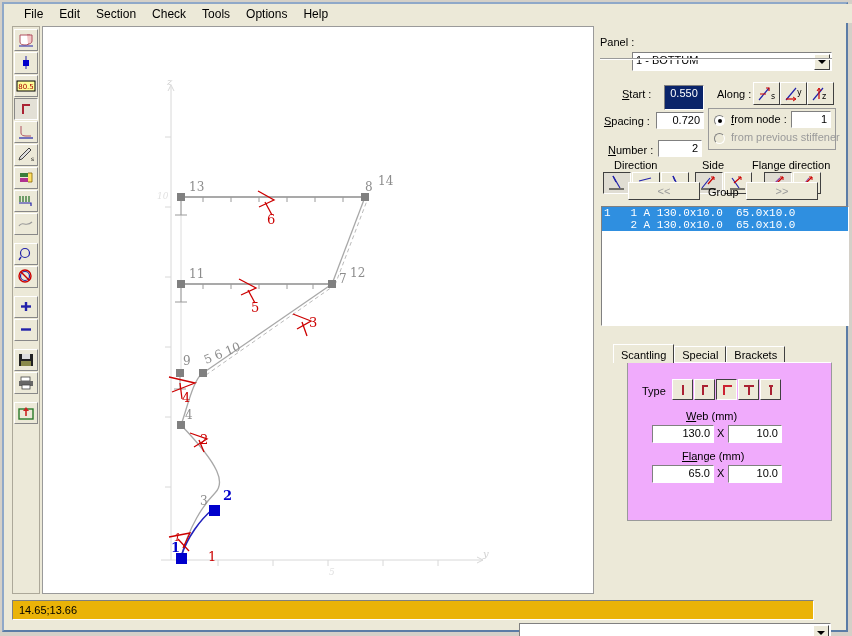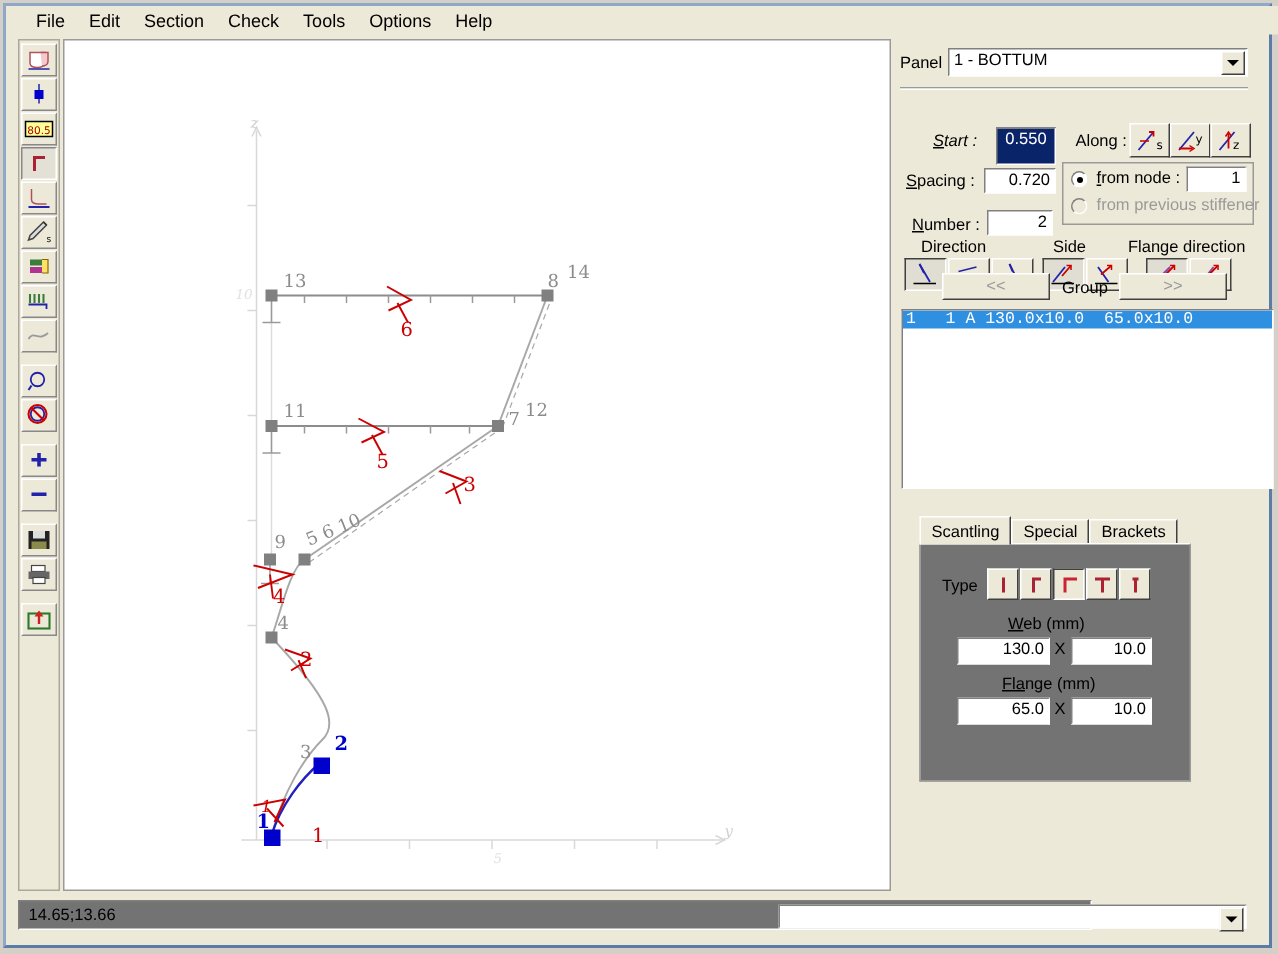--- a/index.html
+++ b/index.html
@@ -41,21 +41,21 @@
        background:#ece9d8;}
   .lbl{font-size:11px;color:#000;}
   .und{text-decoration:underline;}
   .field{background:#fff;border-top:1px solid #808080;border-left:1px solid #808080;
          border-right:1px solid #fff;border-bottom:1px solid #fff;
          box-sizing:border-box;font-size:11px;padding:1px 3px;text-align:right;
          color:#000;overflow:hidden;white-space:nowrap;}
   .field.sel{background:#0a246a;color:#fff;text-align:center;}
   .combo{background:#fff;border-top:1px solid #808080;border-left:1px solid #808080;
          border-right:1px solid #fff;border-bottom:1px solid #fff;
-         box-sizing:border-box;font-size:11px;padding:1px 3px;position:relative;}
+         box-sizing:border-box;font-size:11px;padding:1px 3px;position:relative;margin-top:20px;}
   .combo-arrow{position:absolute;right:1px;top:1px;width:16px;height:16px;
          background:#ece9d8;border-top:1px solid #fff;border-left:1px solid #fff;
          border-right:1px solid #404040;border-bottom:1px solid #404040;
          display:flex;align-items:center;justify-content:center;box-sizing:border-box;}
   .arrow-dn{width:0;height:0;border-left:4px solid transparent;
          border-right:4px solid transparent;border-top:4px solid #000;}
   .btn{background:#ece9d8;border-top:1px solid #fff;border-left:1px solid #fff;
        border-right:1px solid #404040;border-bottom:1px solid #404040;
        box-sizing:border-box;display:flex;align-items:center;justify-content:center;
        font-size:11px;}
@@ -79,32 +79,32 @@
   .lrow{white-space:pre;padding:0 2px;line-height:12px;}
   .lrow.sel{background:#2f8fe0;color:#fff;}
   
   #tabpanel{position:absolute;left:17px;top:320px;width:205px;height:175px;}
   .tabstrip{position:absolute;left:0;top:0;height:17px;display:flex;}
   .tab{height:17px;padding:1px 7px 0 7px;background:#ece9d8;
        border-top:1px solid #fff;border-left:1px solid #fff;border-right:1px solid #404040;
        box-sizing:border-box;font-size:11px;line-height:15px;}
   .tab.active{background:#ece9d8;height:19px;margin-top:-2px;padding-top:3px;
        border-bottom:none;position:relative;z-index:3;}
-  .tabbody{position:absolute;left:0;top:16px;width:181px;height:159px;
-       background:#737373;border:1px solid #9a9a9a;border-top:1px solid #fff;
+  .tabbody{position:absolute;left:14px;top:16px;width:205px;height:159px;
+       background:#f0abfc;border:1px solid #9a9a9a;border-top:1px solid #fff;
        box-sizing:border-box;}
   .typebtn{width:21px;height:21px;background:#ece9d8;
        border-top:1px solid #fff;border-left:1px solid #fff;
        border-right:1px solid #404040;border-bottom:1px solid #404040;
        box-sizing:border-box;display:flex;align-items:center;justify-content:center;}
   .typebtn.pressed{border-top:1px solid #404040;border-left:1px solid #404040;
        border-right:1px solid #fff;border-bottom:1px solid #fff;}
   
-  #statusbar{position:absolute;left:12px;top:600px;width:716px;height:20px;
-      background:#737373;border-top:1px solid #808080;border-left:1px solid #808080;
+  #statusbar{position:absolute;left:12px;top:600px;width:802px;height:20px;
+      background:#eab308;border-top:1px solid #808080;border-left:1px solid #808080;
       border-right:1px solid #fff;border-bottom:1px solid #fff;box-sizing:border-box;}
   #status-text{position:absolute;left:6px;top:3px;font-size:11px;}
   #status-combo{position:absolute;left:506px;top:2px;width:312px;height:16px;}
 </style>
 </head>
 <body>
 
 <div id="app">
   <div id="frame-outer"></div>
 
@@ -355,21 +355,21 @@
     <div class="lbl" style="position:absolute;left:4px;top:10px;">Panel :</div>
     <div class="combo" style="left:0;top:0;position:absolute;left:36px;top:6px;width:200px;height:19px;">
       <span>1 - BOTTUM</span>
       <span class="combo-arrow">
           <span class="arrow-dn"></span>
         </span>
     </div>
 
     <div class="hr" style="left:4px;top:32px;width:232px;"></div>
 
-    <div class="lbl" style="position:absolute;left:26px;top:62px;font-style:italic;"><span class="und">S</span>tart :</div>
+    <div class="lbl" style="position:absolute;left:26px;top:62px;"><span class="und">S</span>tart :</div>
     <div class="field sel" style="position:absolute;left:68px;top:59px;width:40px;height:25px;">0.550</div>
 
     <div class="lbl" style="position:absolute;left:121px;top:62px;">Along :</div>
     <div class="btn" style="position:absolute;left:157px;top:56px;width:27px;height:23px;">
       <svg width="22" height="18" viewBox="0 0 22 18">
         <line x1="3" y1="15" x2="13" y2="3" stroke="#2222aa" stroke-width="1.2"></line>
         <path d="M10,3 L13,3 L13,6" fill="none" stroke="#cc0000" stroke-width="1.2"></path>
         <line x1="4" y1="9" x2="10" y2="9" stroke="#cc0000" stroke-width="1"></line>
         <text x="15" y="14" font-size="8" fill="#000" font-family="DejaVu Sans">s</text>
       </svg>
@@ -468,20 +468,21 @@
         <path d="M14,3 L17,3 L17,6" fill="none" stroke="#cc0000" stroke-width="1"></path>
       </svg>
     </div>
 
     <div class="btn dis" style="position:absolute;left:32px;top:156px;width:72px;height:18px;top:156px;">&lt;&lt;</div>
     <div class="lbl" style="position:absolute;left:112px;top:160px;">Group</div>
     <div class="btn dis" style="position:absolute;left:150px;top:156px;width:72px;height:18px;">&gt;&gt;</div>
 
     <div id="listbox">
       <div class="lrow sel">1   1 A 130.0x10.0  65.0x10.0</div>
+      <div class="lrow sel">    2 A 130.0x10.0  65.0x10.0</div>
     </div>
 
     <div id="tabpanel">
       <div class="tabstrip">
         <div class="tab active">Scantling</div>
         <div class="tab">Special</div>
         <div class="tab">Brackets</div>
       </div>
       <div class="tabbody">
         <div class="lbl" style="position:absolute;left:14px;top:22px;">Type</div>

